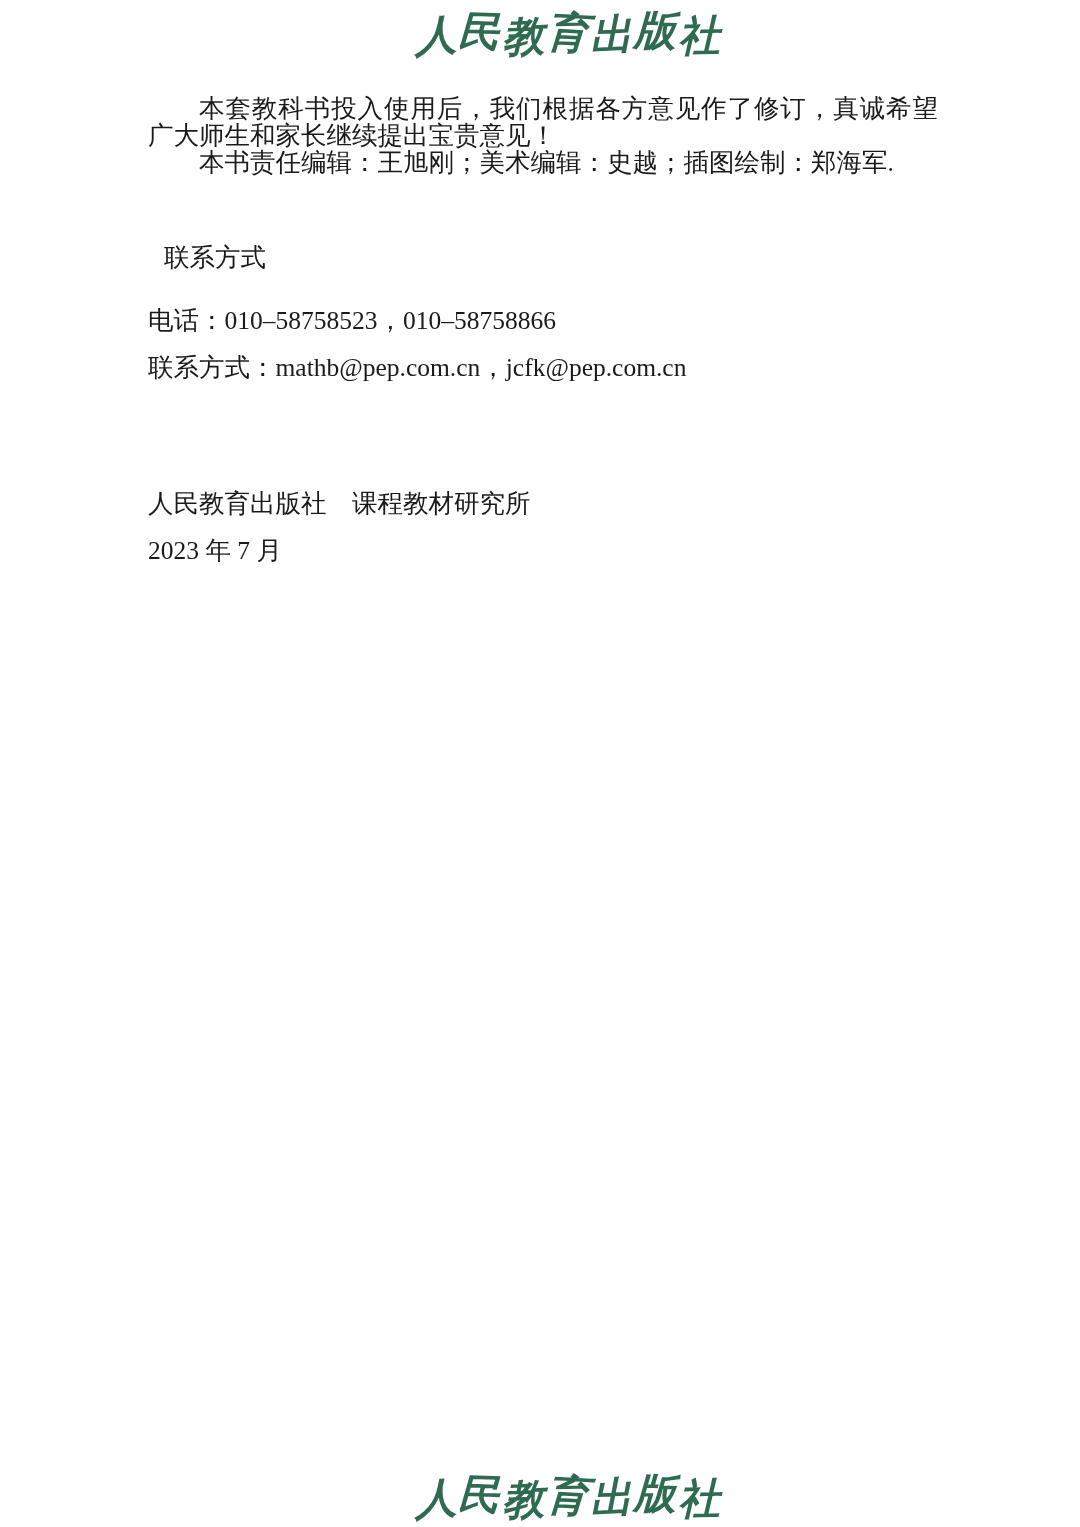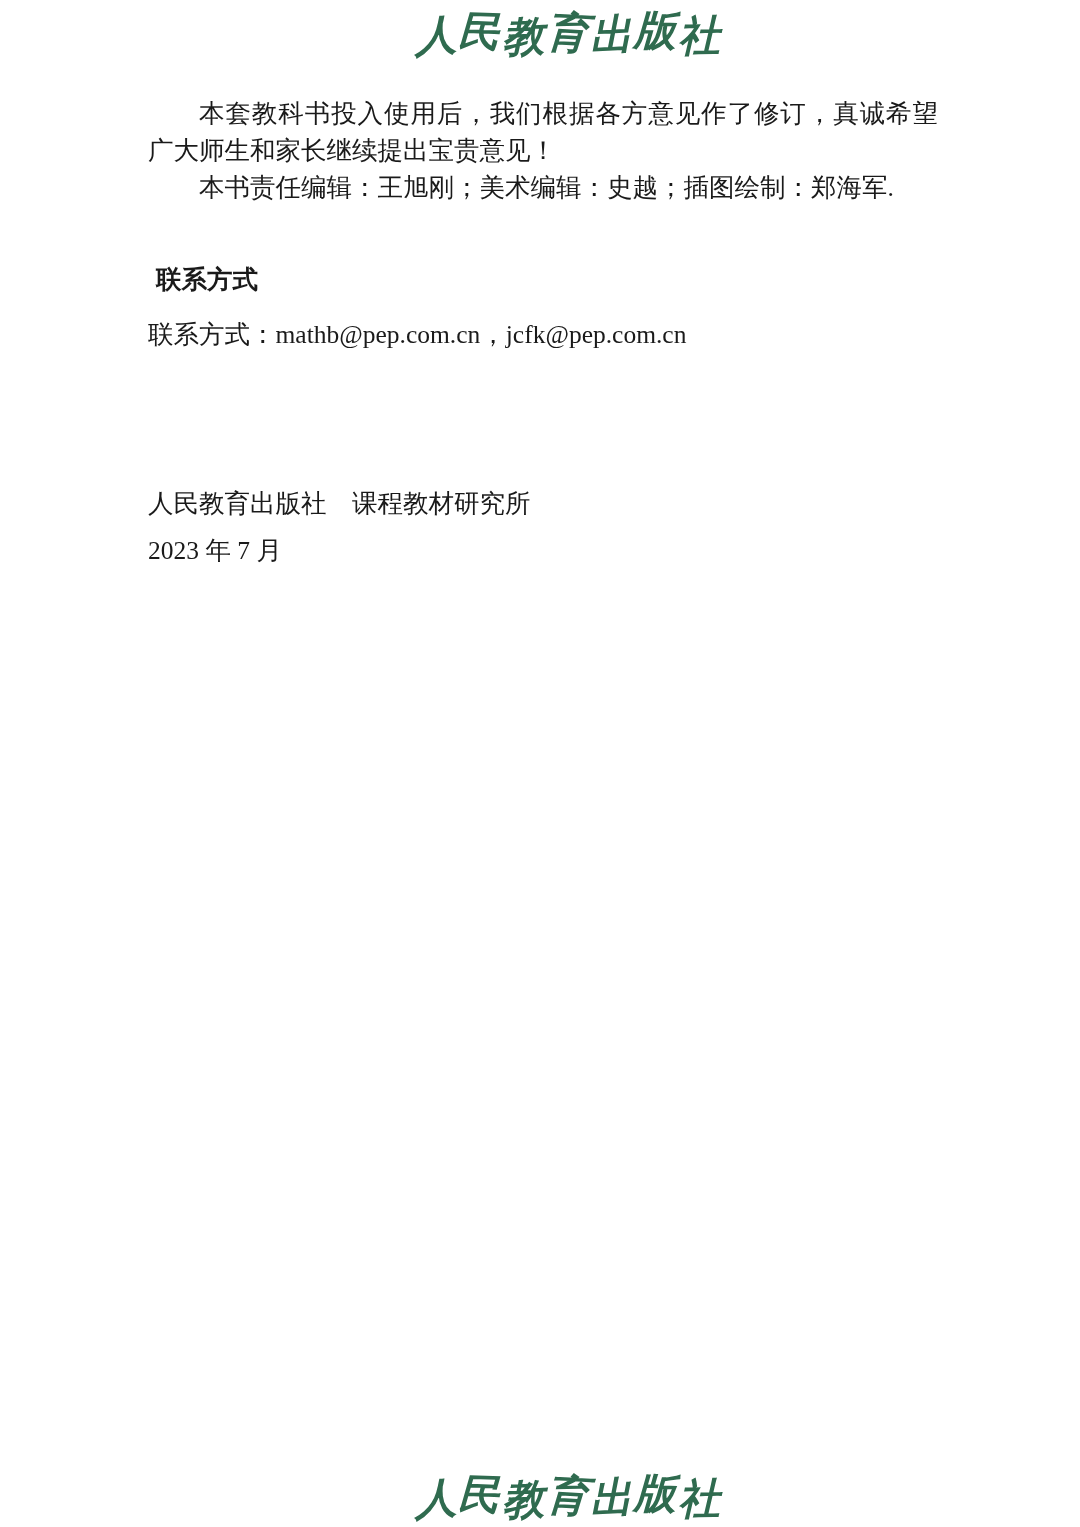--- a/index.html
+++ b/index.html
@@ -58,35 +58,34 @@
   
   .content {
     position: absolute;
     left: 148px;
     top: 95px;
     width: 790px;
   }
 
   .para {
     font-size: 25.5px;
-    line-height: 37px;
+    line-height: 27px;
     text-align: justify;
     text-justify: inter-ideograph;
     margin: 0;
   }
   .para.indent {
     text-indent: 2em;
   }
   .gap-2 { height: 42px; }
 
   .section-title {
     font-size: 25.5px;
     line-height: 47px;
-    margin: 8px;
-    font-weight: bold;
+    margin: 16px;
   }
   .contact-line {
     font-size: 25.5px;
     line-height: 47px;
     margin: 0;
   }
   .latin {
     font-family: "Liberation Serif", "DejaVu Serif", serif;
   }
 
@@ -120,20 +119,21 @@
     <span class="g1">人</span><span class="g2">民</span><span class="g3">教</span><span class="g4">育</span><span class="g5">出</span><span class="g6">版</span><span class="g7">社</span>
   </div>
 
   <div class="content">
     <p class="para indent">本套教科书投入使用后，我们根据各方意见作了修订，真诚希望广大师生和家长继续提出宝贵意见！</p>
     <p class="para indent">本书责任编辑：王旭刚；美术编辑：史越；插图绘制：郑海军.</p>
 
     <div class="gap-2"></div>
 
     <p class="section-title">联系方式</p>
+    <p class="contact-line"><span>电话：</span><span class="latin">010–58758523，010–58758866</span></p>
     <p class="contact-line"><span>联系方式：</span><span class="latin">mathb@pep.com.cn，jcfk@pep.com.cn</span></p>
   </div>
 
   <div class="signature">
     <p class="sig-line">人民教育出版社　课程教材研究所</p>
     <p class="sig-line date">2023 年 7 月</p>
   </div>
 
   <div class="logo logo-bottom">
     <span class="g1">人</span><span class="g2">民</span><span class="g3">教</span><span class="g4">育</span><span class="g5">出</span><span class="g6">版</span><span class="g7">社</span>

